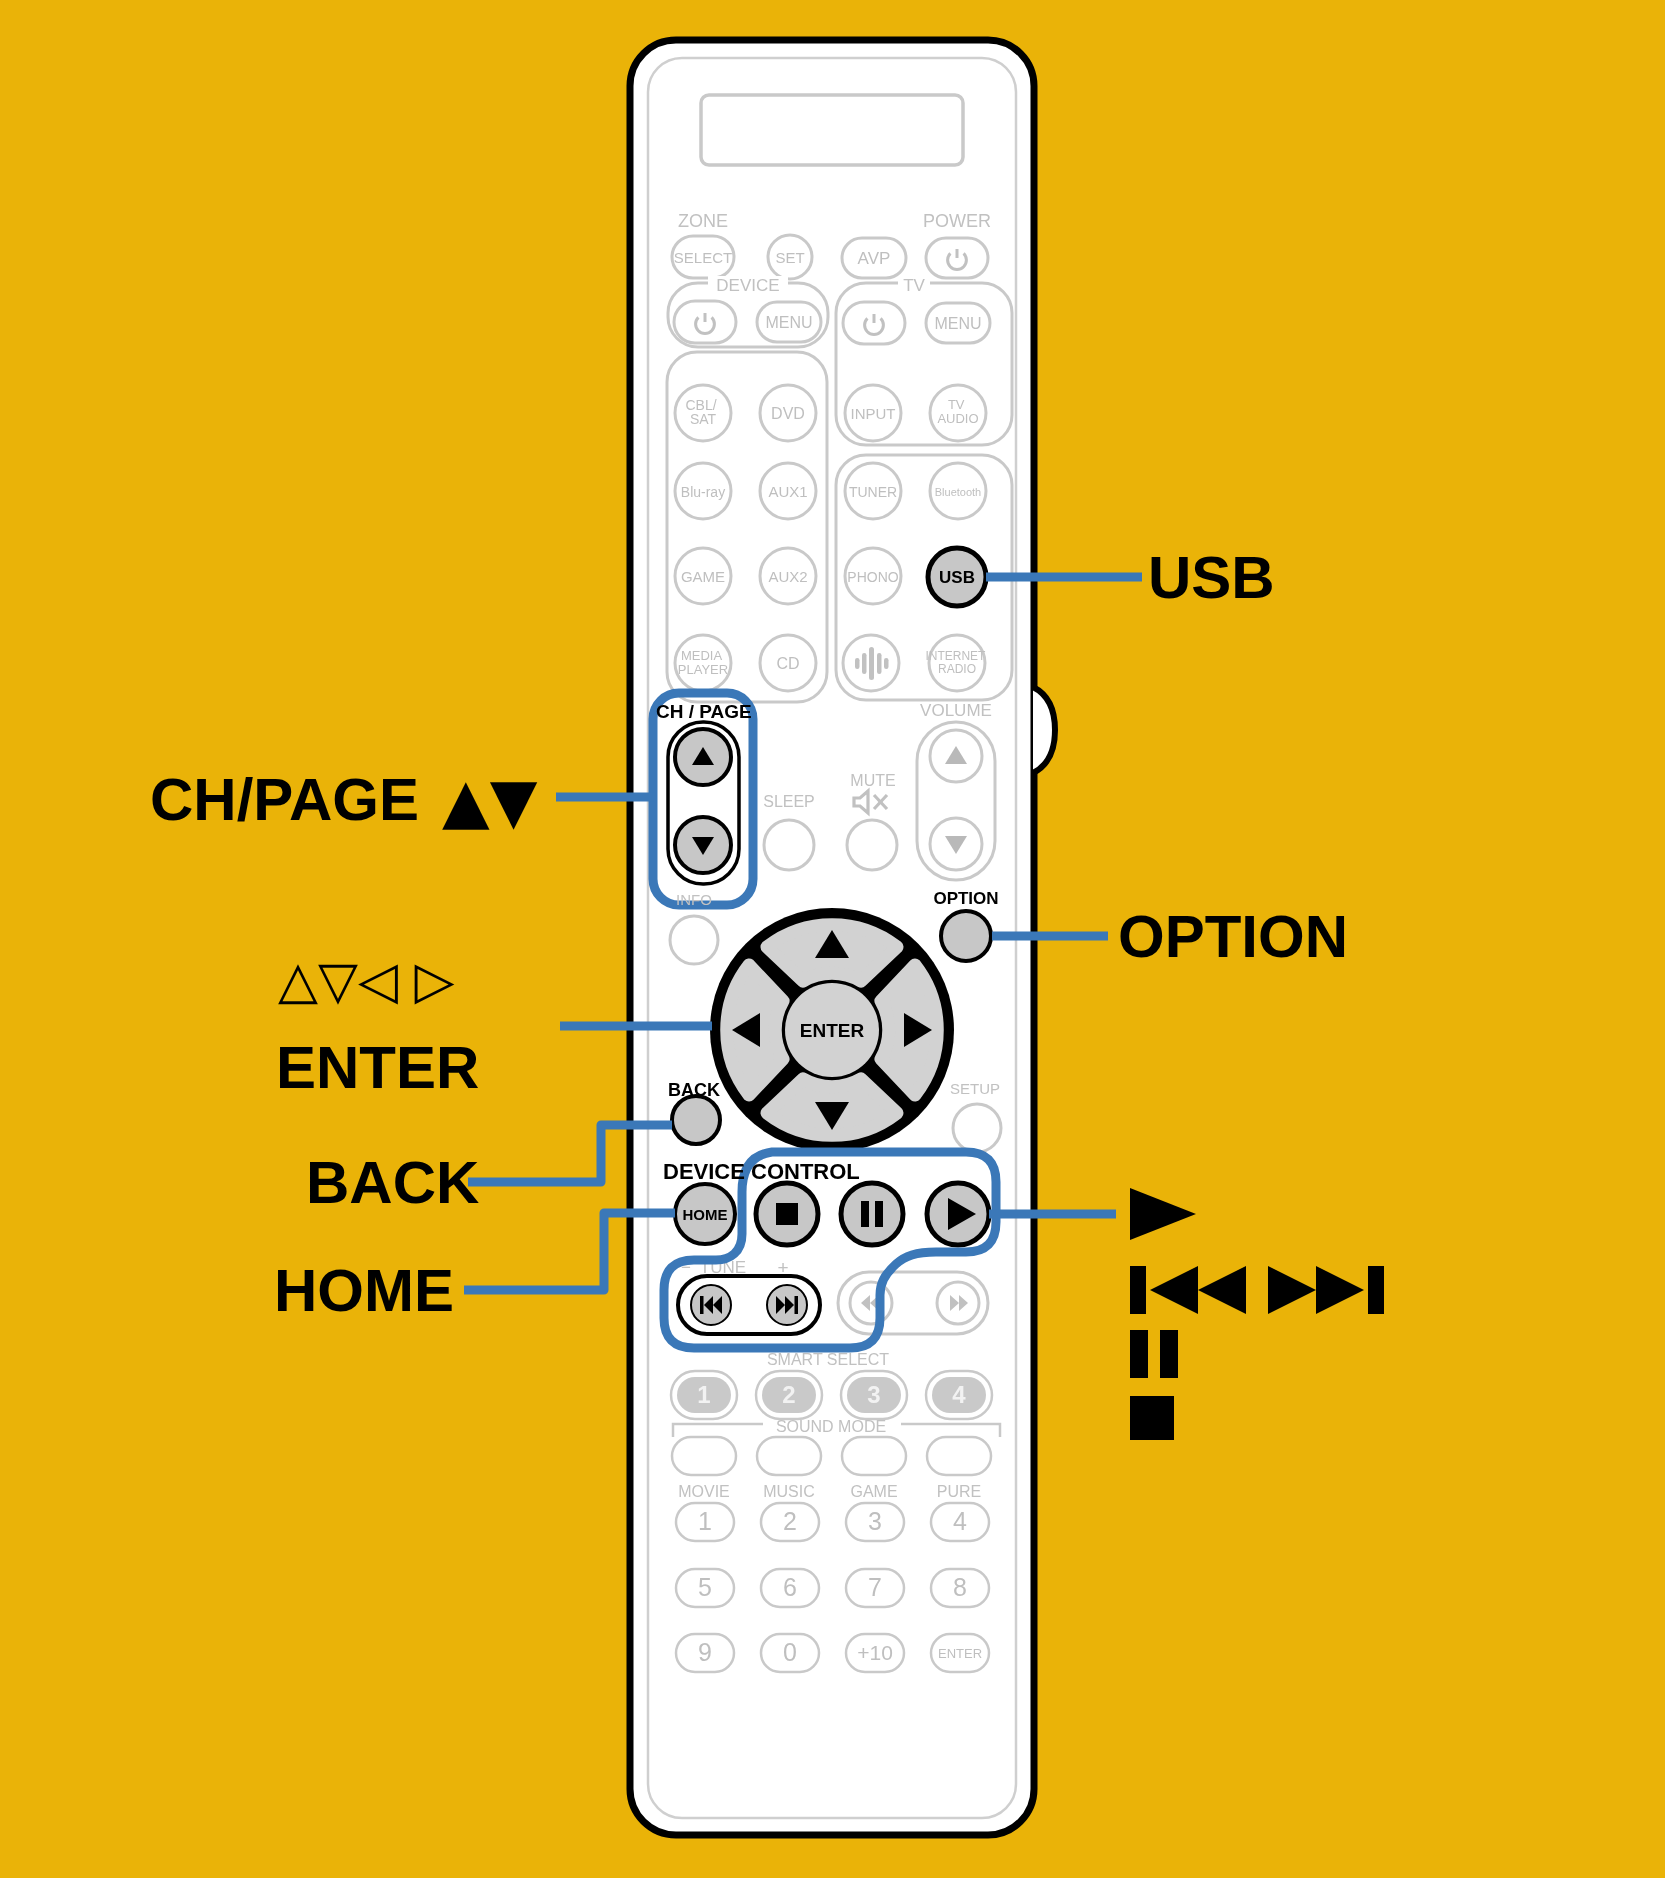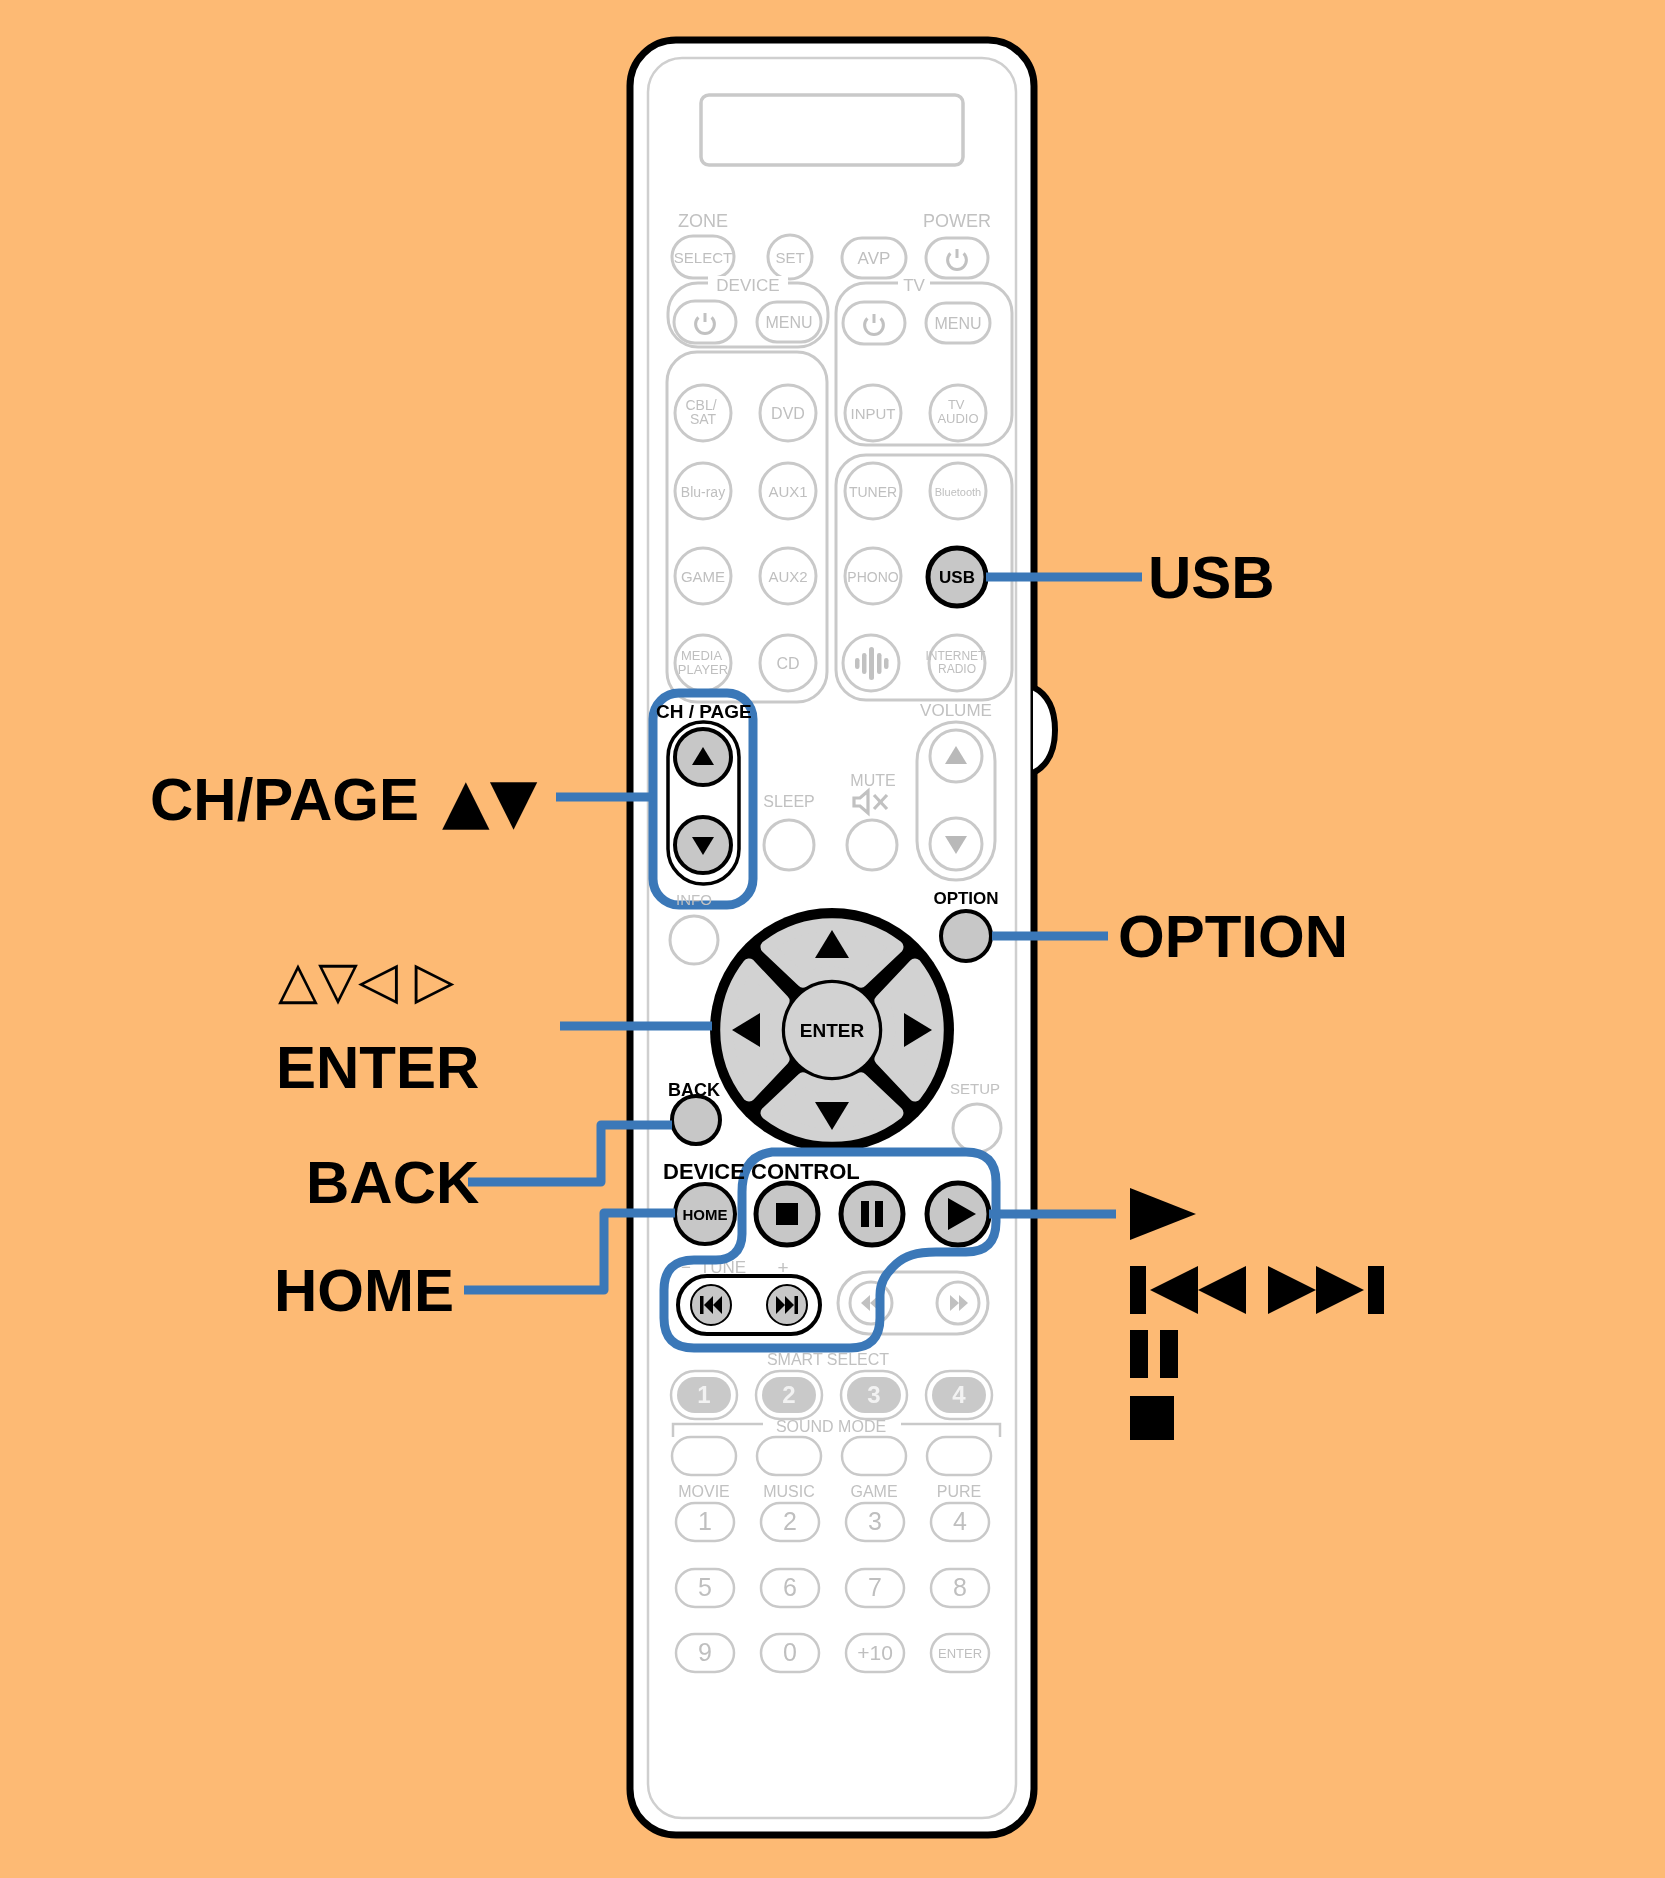--- a/index.html
+++ b/index.html
@@ -1,16 +1,16 @@
 <!DOCTYPE html>
 <html><head>
 <meta charset="utf-8">
 <style>
   html,body{margin:0;padding:0;background:#fff;}
-  .wrap{width:1665px;height:1878px;position:relative;background:#fdba74;}
+  .wrap{width:1665px;height:1878px;position:relative;background:#eab308;}
   svg{display:block;}
   .lblg{fill:#c1c1c1;font-family:"Liberation Sans",sans-serif;}
   .lblb{fill:#000;font-family:"Liberation Sans",sans-serif;font-weight:bold;}
   .btxt{fill:#bfbfbf;font-family:"Liberation Sans",sans-serif;}
   .wtxt{fill:#f2f2f2;font-family:"Liberation Sans",sans-serif;font-weight:bold;}
   .callout{fill:#000;font-family:"Liberation Sans",sans-serif;font-weight:bold;font-size:60px;}
   .tris{fill:#000;font-family:"DejaVu Sans",sans-serif;}
   .gstroke{stroke:#c9c9c9;fill:#fff;}
   .bluestroke{stroke:#3b78b8;fill:none;}
 </style>

